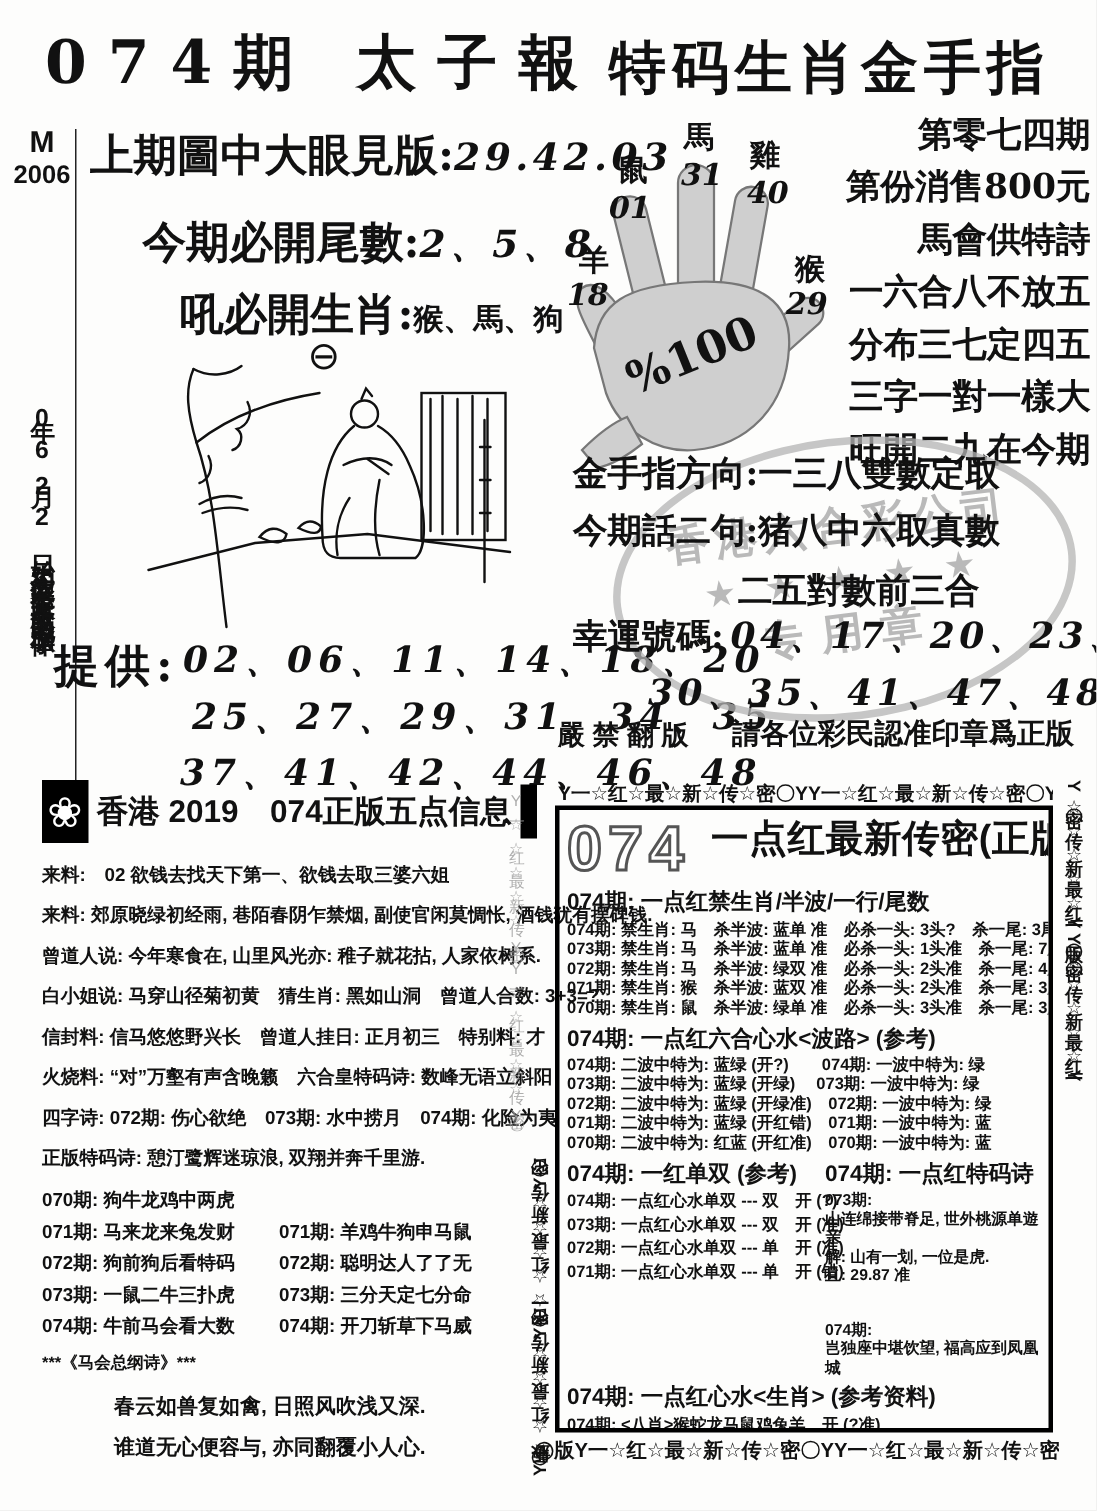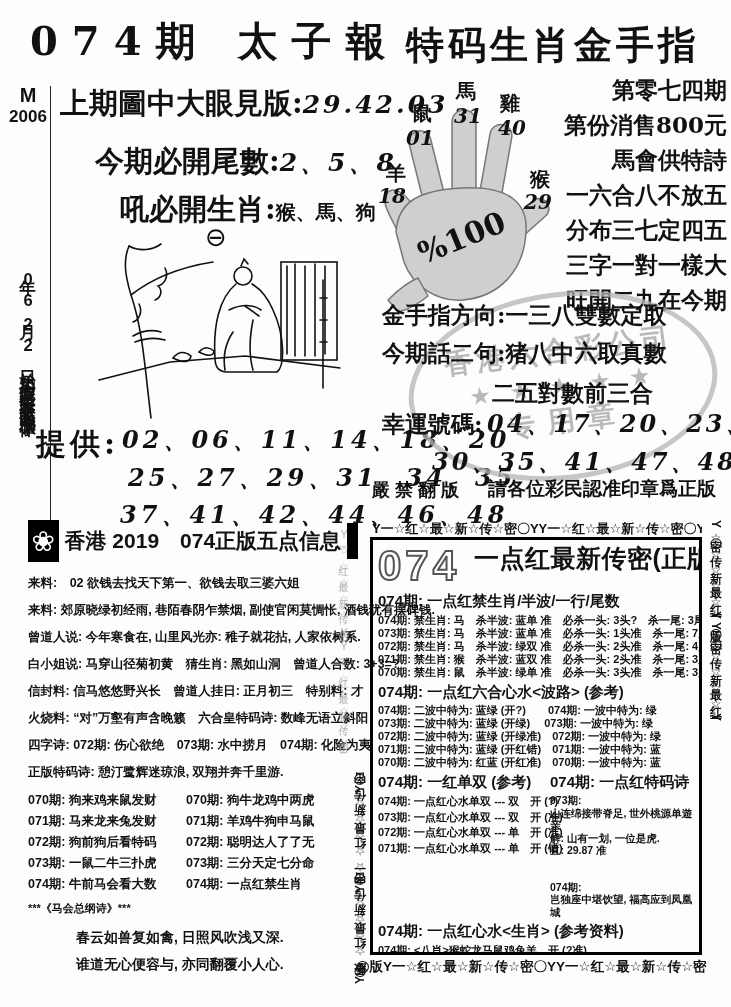--- a/index.html
+++ b/index.html
@@ -192,38 +192,37 @@
       <div>来料: 郊原晓绿初经雨, 巷陌春阴乍禁烟, 副使官闲莫惆怅, 酒钱犹有摆碑钱.</div>
       <div>曾道人说: 今年寒食在, 山里风光亦: 稚子就花拈, 人家依树系.</div>
       <div>白小姐说: 马穿山径菊初黄　猜生肖: 黑如山洞　曾道人合数: 3+3=?</div>
       <div>信封料: 信马悠悠野兴长　曾道人挂日: 正月初三　特别料: 才</div>
       <div>火烧料: “对”万壑有声含晚籁　六合皇特码诗: 数峰无语立斜阳</div>
       <div>四字诗: 072期: 伤心欲绝　073期: 水中捞月　074期: 化险为夷</div>
       <div>正版特码诗: 憩汀鹭辉迷琼浪, 双翔并奔千里游.</div>
     </div>
     <div class="bl-pairs">
       <div class="pr">
-          <span class="pl">070期: 狗来鸡来鼠发财</span>
           <span>070期: 狗牛龙鸡中两虎</span>
         </div>
       <div class="pr">
           <span class="pl">071期: 马来龙来兔发财</span>
           <span>071期: 羊鸡牛狗申马鼠</span>
         </div>
       <div class="pr">
           <span class="pl">072期: 狗前狗后看特码</span>
           <span>072期: 聪明达人了了无</span>
         </div>
       <div class="pr">
           <span class="pl">073期: 一鼠二牛三扑虎</span>
           <span>073期: 三分天定七分命</span>
         </div>
       <div class="pr">
           <span class="pl">074期: 牛前马会看大数</span>
-          <span>074期: 一点红禁生肖</span>
+          <span>074期: 开刀斩草下马威</span>
         </div>
     </div>
     <div class="bl-note">***《马会总纲诗》***</div>
     <div class="bl-poem">
       <div>春云如兽复如禽, 日照风吹浅又深.</div>
       <div>谁道无心便容与, 亦同翻覆小人心.</div>
     </div>
   </div>
 
   <div class="abs br-faint">Y一☆红☆最☆新☆传☆密〇YY一☆红☆最☆新☆传☆密〇Y</div>

